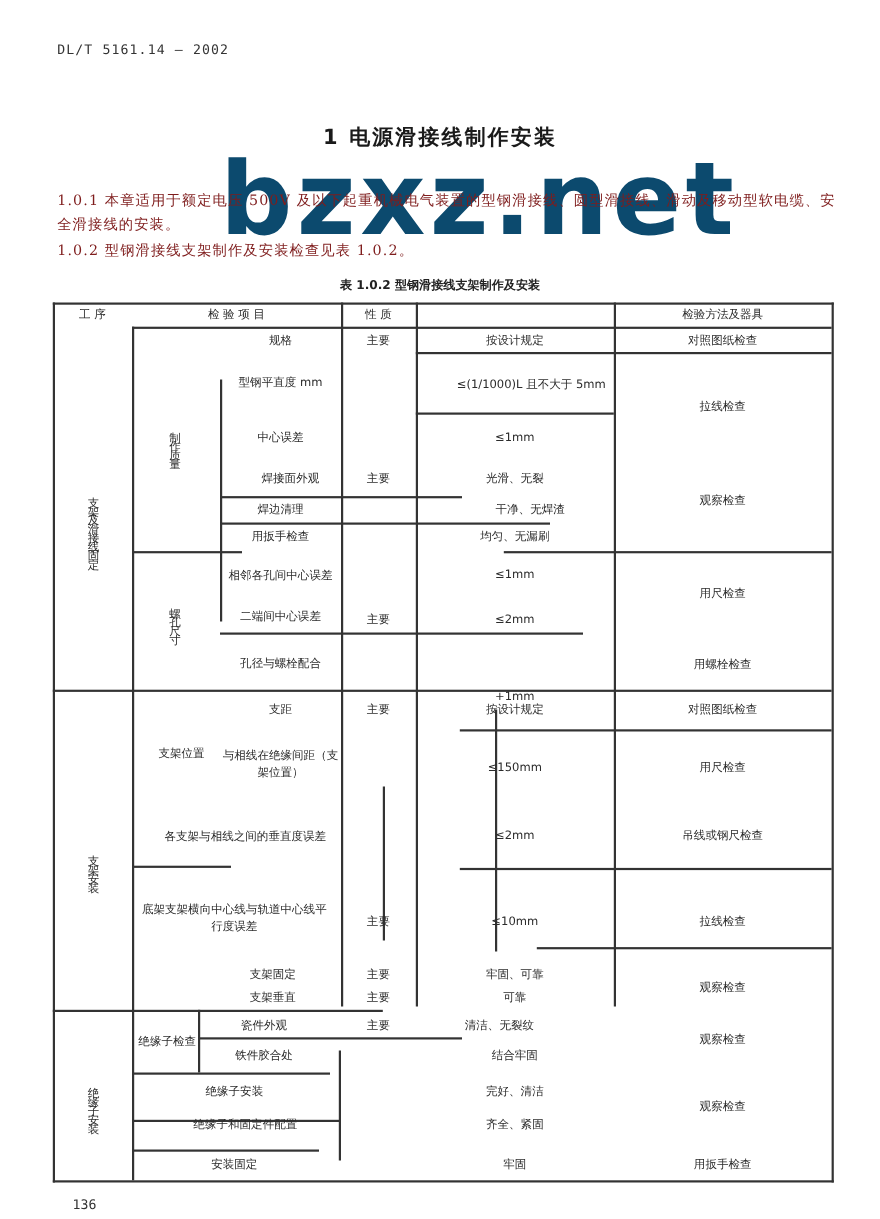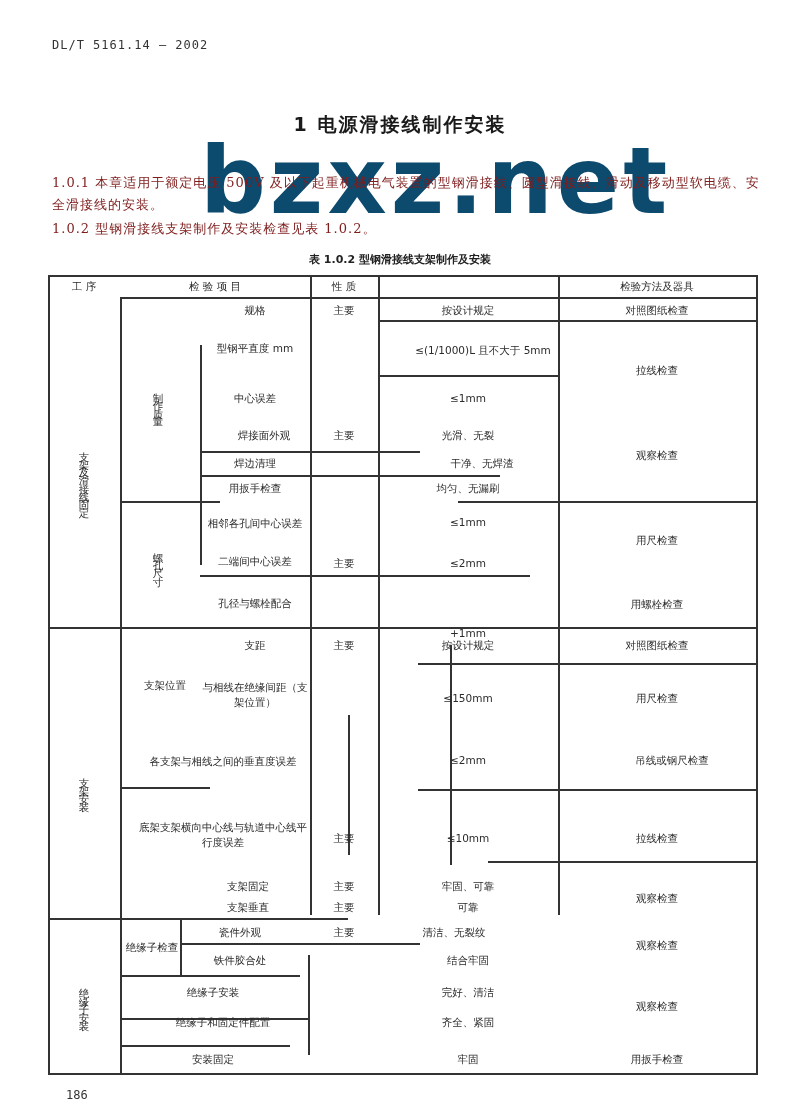--- a/index.html
+++ b/index.html
@@ -129,23 +129,23 @@
   <div class="cell" style="left:262px;top:355px;width:68px;height:30px;">主要</div>
   <div class="cell" style="left:330px;top:355px;width:180px;height:30px;">按设计规定</div>
   <div class="cell" style="left:510px;top:355px;width:198px;height:30px;">对照图纸检查</div>
 
   <div class="cell" style="left:152px;top:400px;width:110px;height:40px;">与相线在绝缘间距（支架位置）</div>
   <div class="cell" style="left:330px;top:408px;width:180px;height:30px;">≤150mm</div>
   <div class="cell" style="left:510px;top:408px;width:198px;height:30px;">用尺检查</div>
 
   <div class="cell" style="left:90px;top:466px;width:170px;height:40px;">各支架与相线之间的垂直度误差</div>
   <div class="cell" style="left:330px;top:470px;width:180px;height:30px;">≤2mm</div>
-  <div class="cell" style="left:510px;top:470px;width:198px;height:30px;padding-left:15px;">吊线或钢尺检查</div>
+  <div class="cell" style="left:510px;top:470px;width:198px;height:30px;">吊线或钢尺检查</div>
 
-  <div class="cell" style="left:90px;top:540px;width:170px;height:40px;">底架支架横向中心线与轨道中心线平行度误差</div>
+  <div class="cell" style="left:80px;top:540px;width:170px;height:40px;">底架支架横向中心线与轨道中心线平行度误差</div>
   <div class="cell" style="left:262px;top:548px;width:68px;height:30px;">主要</div>
   <div class="cell" style="left:330px;top:548px;width:180px;height:30px;">≤10mm</div>
   <div class="cell" style="left:510px;top:548px;width:198px;height:30px;">拉线检查</div>
 
   <div class="cell" style="left:140px;top:600px;width:120px;height:22px;">支架固定</div>
   <div class="cell" style="left:262px;top:600px;width:68px;height:22px;">主要</div>
   <div class="cell" style="left:330px;top:600px;width:180px;height:22px;">牢固、可靠</div>
   <div class="cell" style="left:510px;top:610px;width:198px;height:26px;">观察检查</div>
 
   <div class="cell" style="left:140px;top:622px;width:120px;height:20px;text-align:center;">支架垂直</div>
@@ -165,13 +165,13 @@
   <div class="cell" style="left:510px;top:716px;width:198px;height:30px;">观察检查</div>
 
   <div class="cell" style="left:80px;top:734px;width:190px;height:26px;">绝缘子和固定件配置</div>
   <div class="cell" style="left:330px;top:734px;width:180px;height:26px;">齐全、紧固</div>
 
   <div class="cell" style="left:80px;top:772px;width:170px;height:24px;">安装固定</div>
   <div class="cell" style="left:330px;top:772px;width:180px;height:24px;">牢固</div>
   <div class="cell" style="left:510px;top:772px;width:198px;height:24px;">用扳手检查</div>
 </div>
 
-<div class="abs page-no">186</div>
+<div class="abs page-no">136</div>
 
 </body></html>

